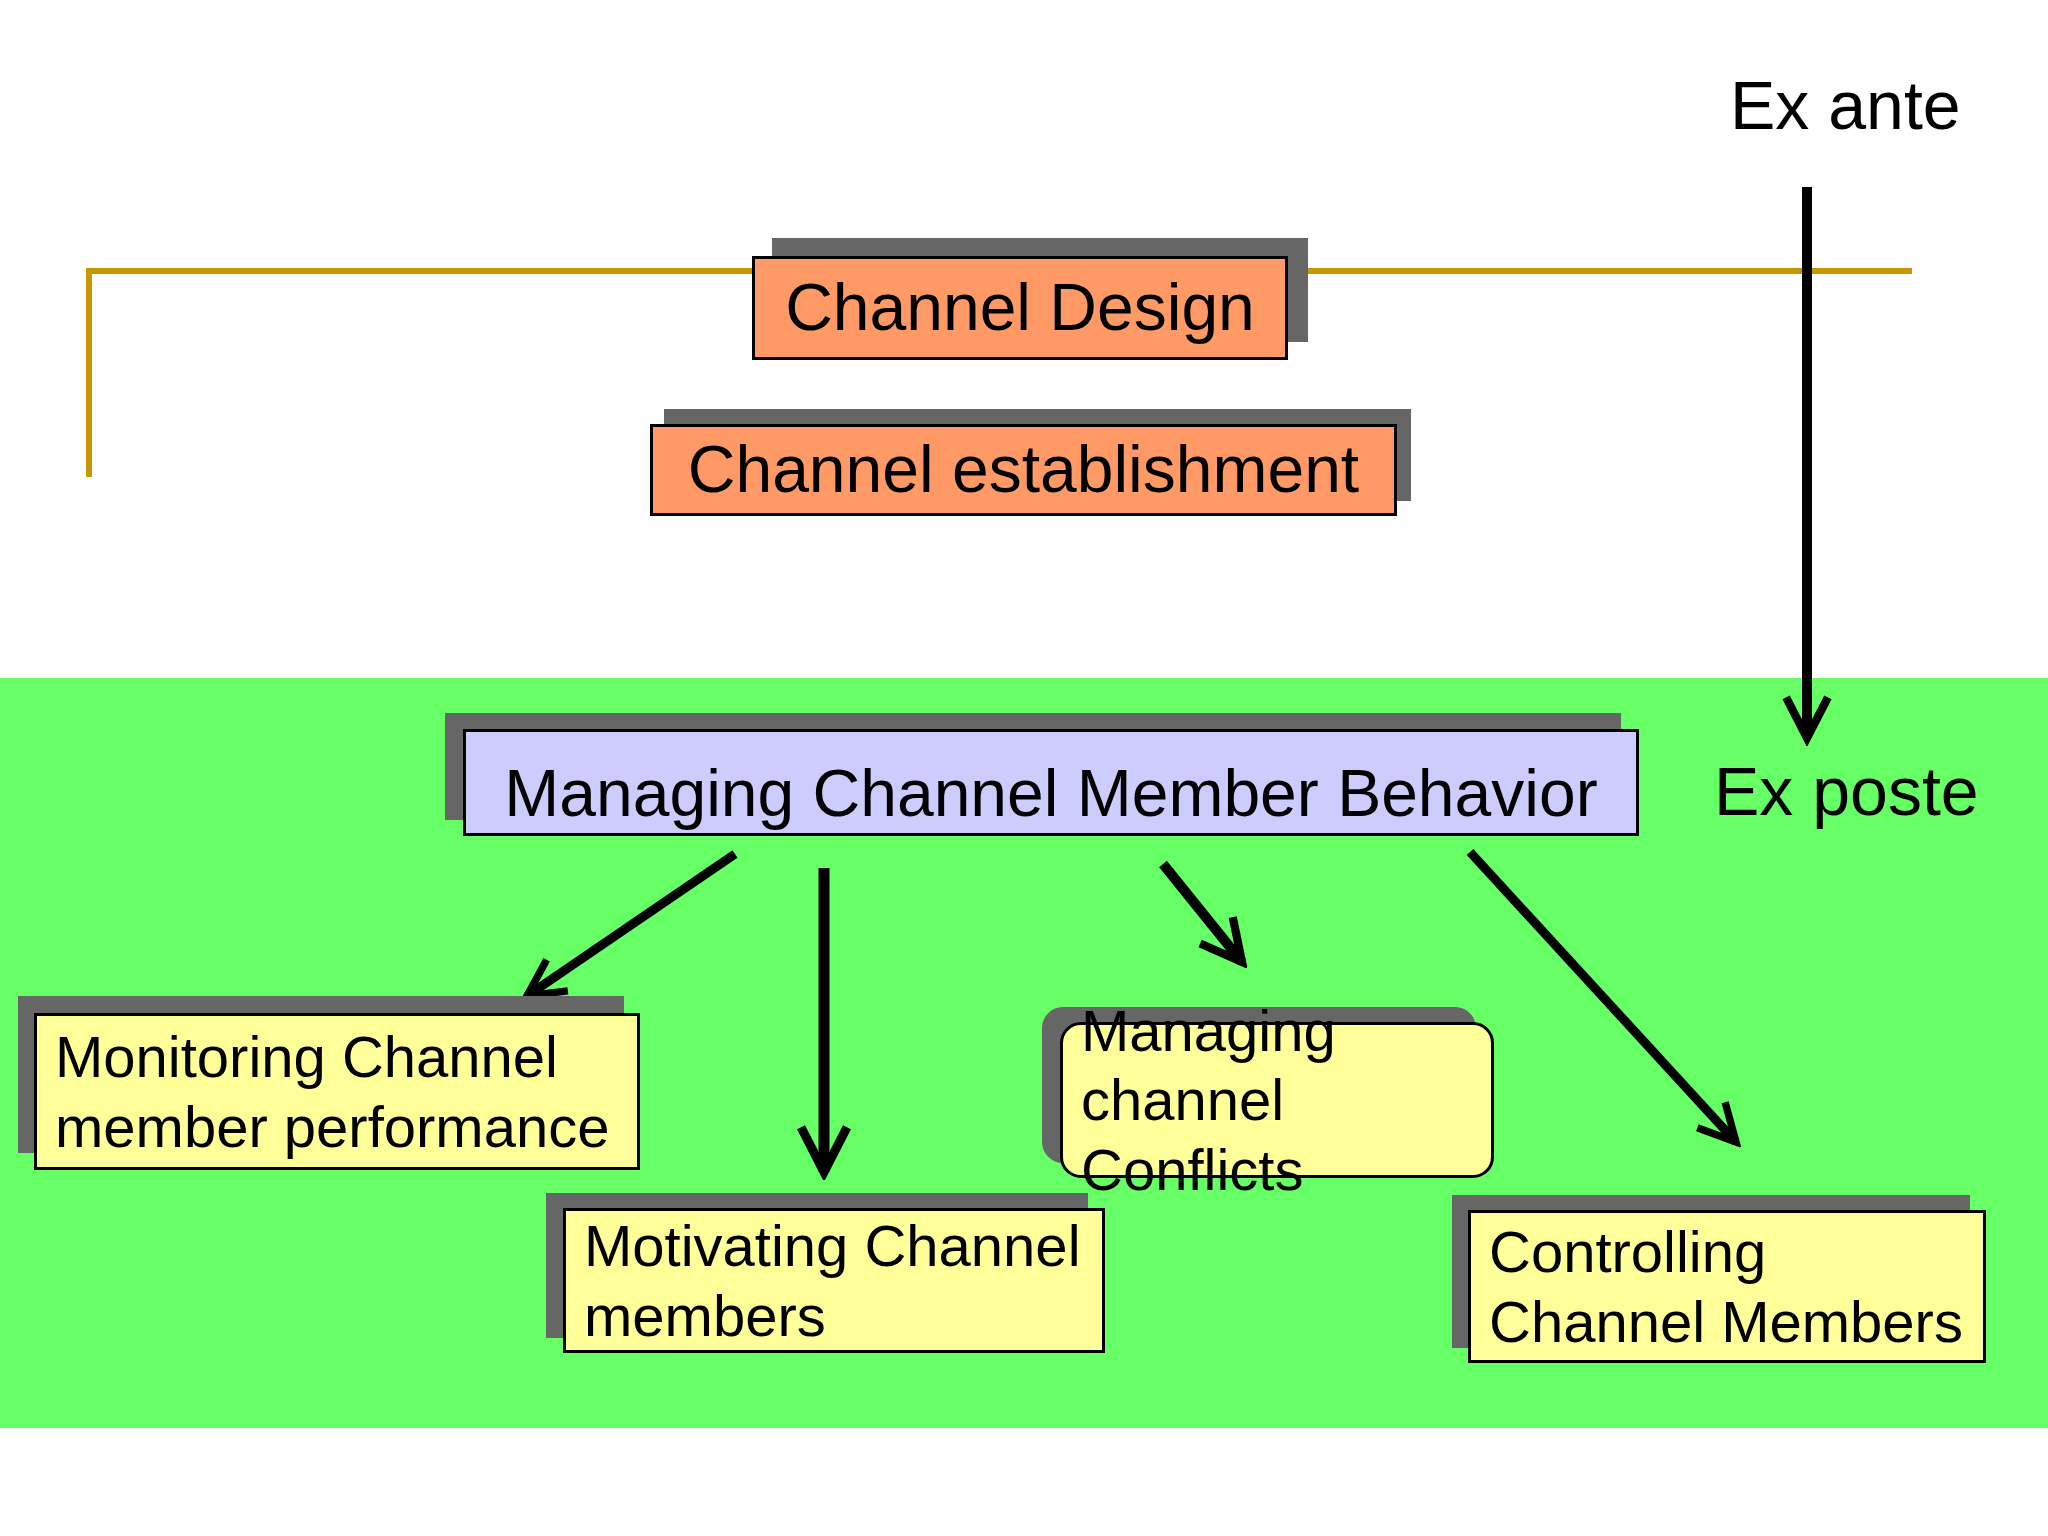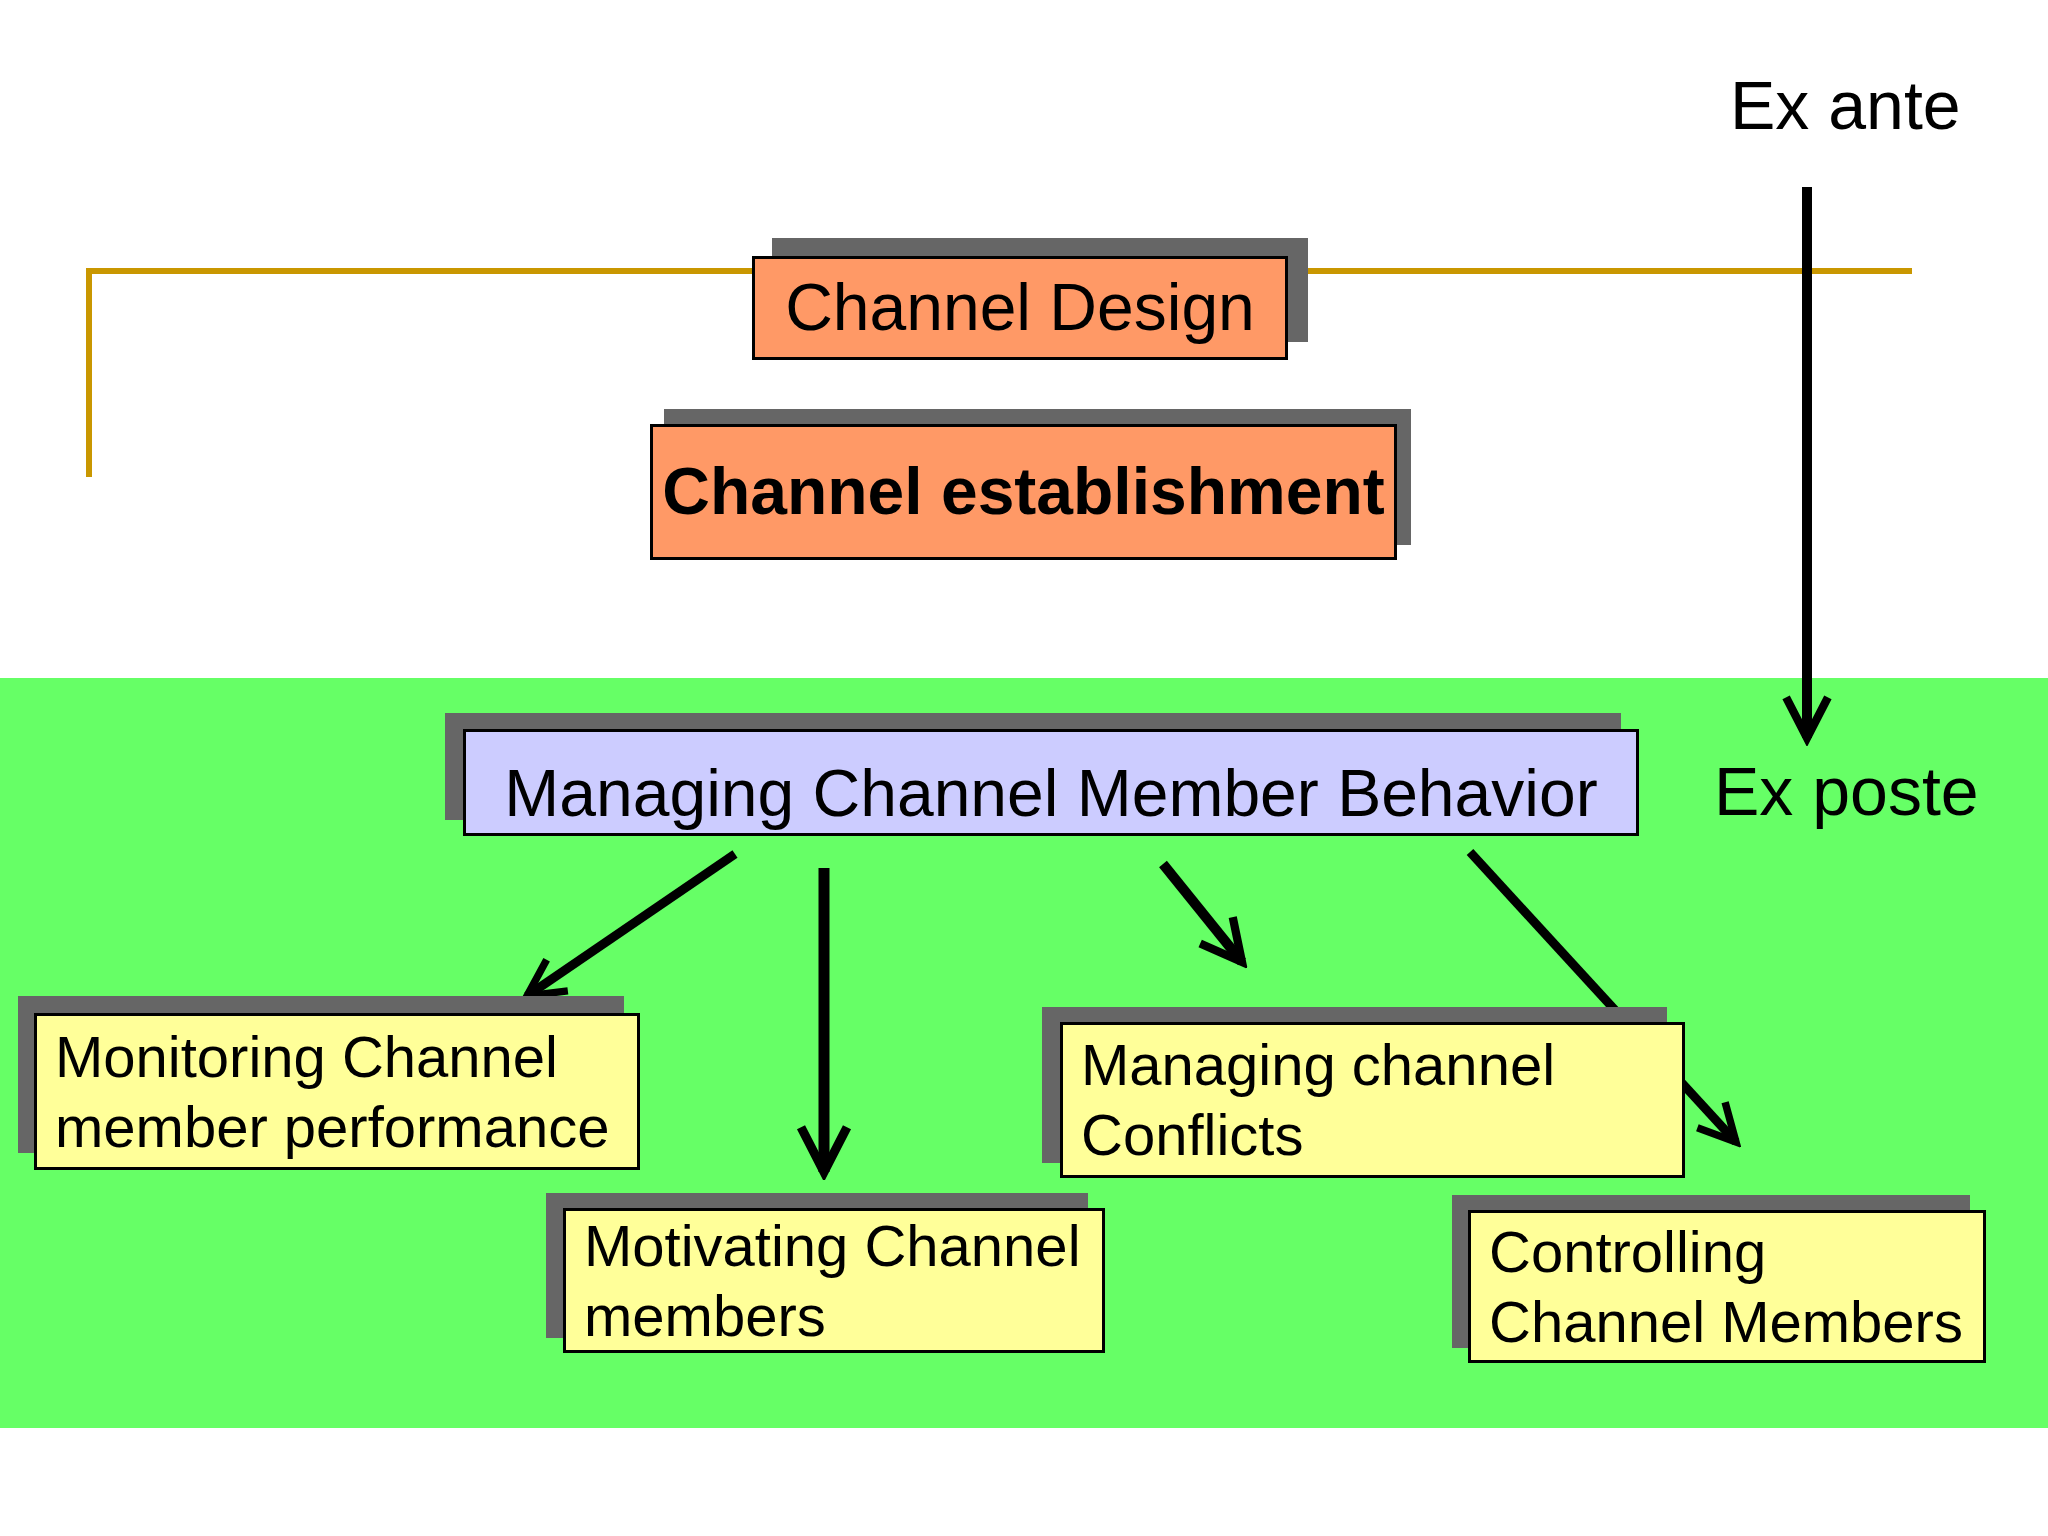--- a/index.html
+++ b/index.html
@@ -13,25 +13,25 @@
   .box{
     position:absolute;z-index:2;border:3px solid #000;box-sizing:border-box;
     display:flex;flex-direction:column;justify-content:center;line-height:1.18;
   }
   .box.center{align-items:center;text-align:center;font-size:66px;}
   .box.left{align-items:flex-start;text-align:left;font-size:58px;padding-left:18px;padding-right:6px;line-height:1.2;}
   .orange{background:var(--orange-box,#FF9966);}
   .purple{background:var(--purple-box,#CCCCFF);}
   .yellow{background:var(--yellow-box,#FFFF99);}
   #channel-design{left:752px;top:256px;width:536px;height:104px;box-shadow:20px -18px 0 var(--shadow-gray,#666);}
-  #channel-establishment{left:650px;top:424px;width:747px;height:136px;box-shadow:14px -15px 0 var(--shadow-gray,#666);font-weight:bold;}
+  #channel-establishment{left:650px;top:424px;width:747px;height:92px;box-shadow:14px -15px 0 var(--shadow-gray,#666);}
   #managing-behavior{left:463px;top:729px;width:1176px;height:107px;box-shadow:-18px -16px 0 var(--shadow-gray,#666);justify-content:flex-end;}
   #monitoring{left:34px;top:1013px;width:606px;height:157px;box-shadow:-16px -17px 0 var(--shadow-gray,#666);}
   #motivating{left:563px;top:1208px;width:542px;height:145px;box-shadow:-17px -15px 0 var(--shadow-gray,#666);}
-  #conflicts{left:1060px;top:1022px;width:625px;height:156px;box-shadow:-18px -15px 0 var(--shadow-gray,#666);}
+  #conflicts{left:1060px;top:1022px;width:434px;height:156px;box-shadow:-18px -15px 0 var(--shadow-gray,#666);border-radius:21px;}
   #controlling{left:1468px;top:1210px;width:518px;height:153px;box-shadow:-16px -15px 0 var(--shadow-gray,#666);}
   .phase-label{position:absolute;z-index:2;font-size:68px;line-height:68px;white-space:nowrap;}
   #ex-ante{left:1730px;top:71px;}
   #ex-poste{left:1714px;top:757px;}
 </style>
 </head>
 <body>
 
 <div class="slide">
 

